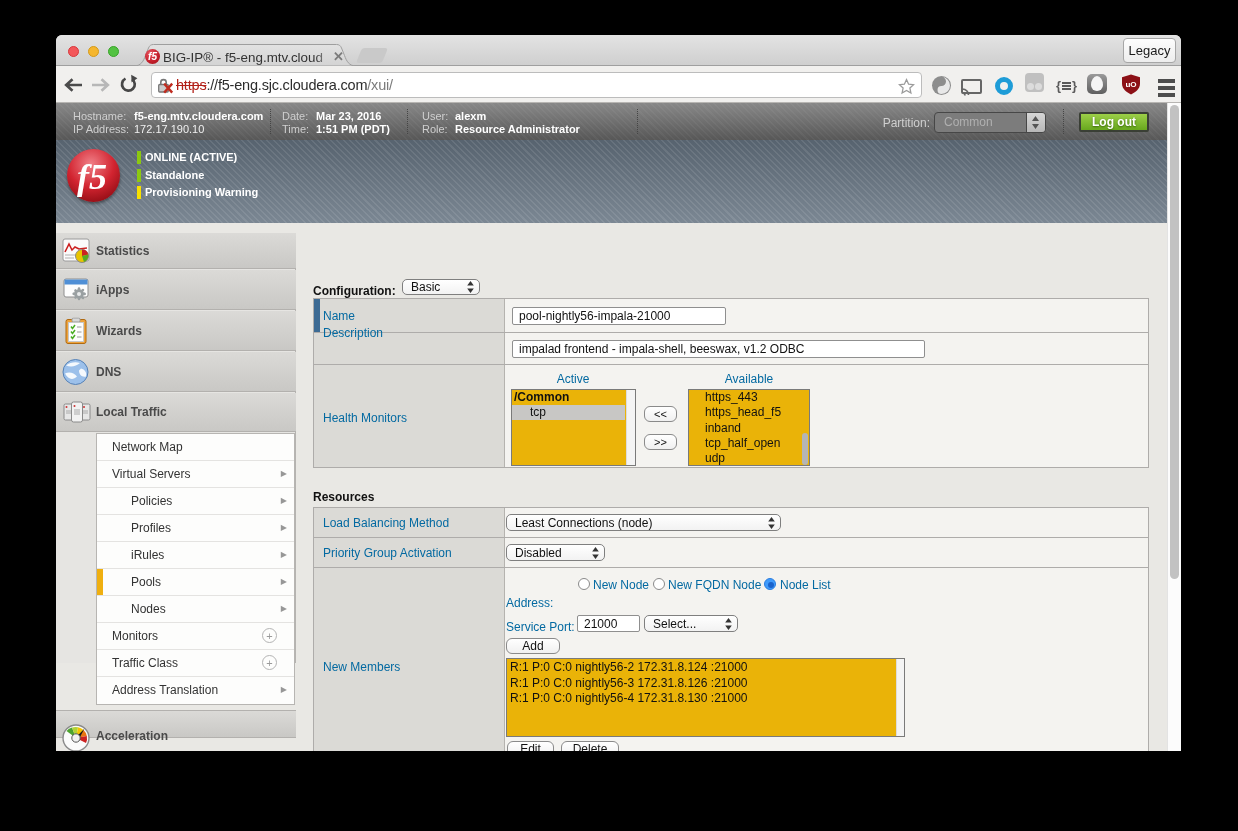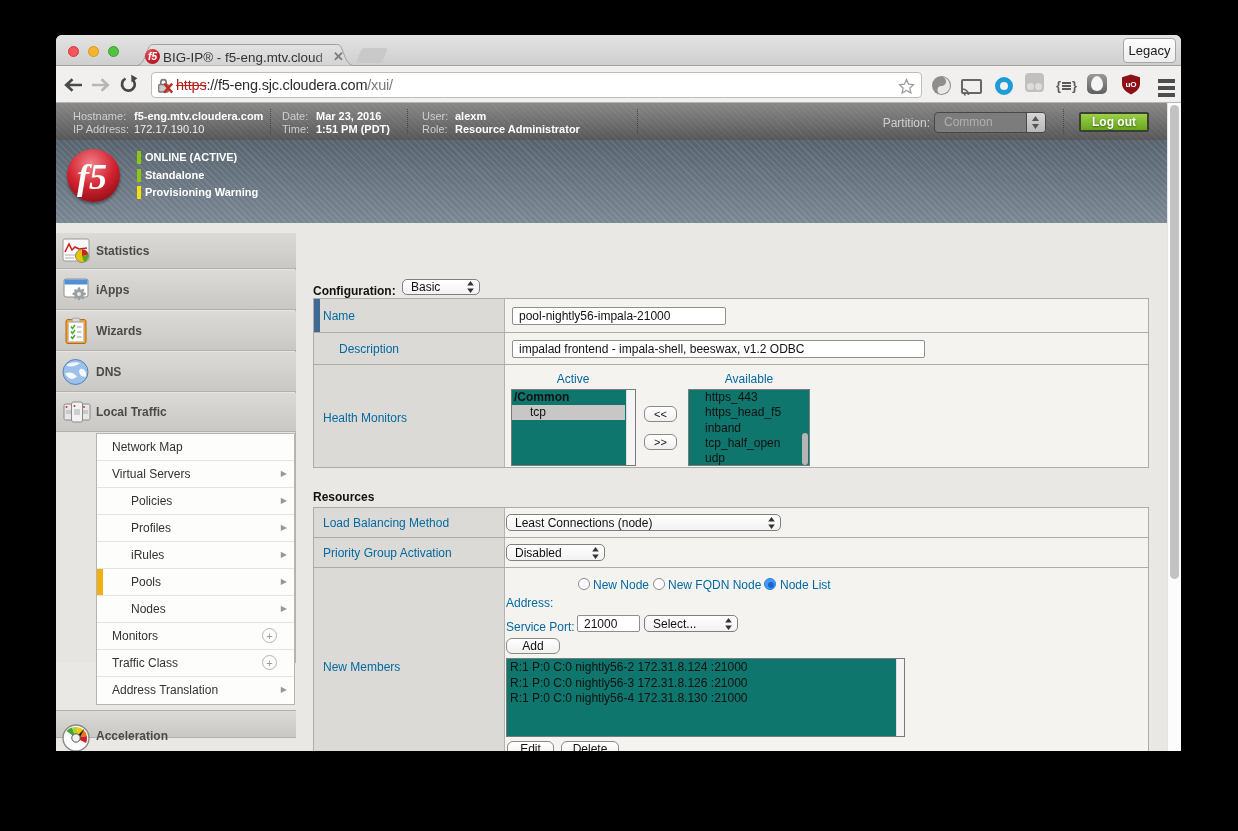--- a/index.html
+++ b/index.html
@@ -61,21 +61,21 @@
 #poolbar { position:absolute; left:0; top:0; width:6px; height:26px; background:#efaf10; }
 
 #contentbits { position:absolute; left:0; top:0; width:1111px; height:648px; }
 .abs { position:absolute; }
 .t12 { font-size:12px; color:#0369a1; }
 .b12 { font-size:12px; font-weight:bold; color:#111; }
 .inp { position:absolute; background:#fff; border:1px solid #8f8f8f; border-radius:2px; font-size:12px; color:#111; padding-left:6px; display:flex; align-items:center; }
 .sel { position:absolute; background:linear-gradient(#fff,#f2f2f2); border:1px solid #7f7f7f; border-radius:5px; font-size:12px; color:#111; padding-left:8px; display:flex; align-items:center; }
 .sel .ud { position:absolute; right:5px; top:50%; transform:translateY(-50%); width:7px; height:12px; }
 .btn { position:absolute; background:linear-gradient(#fff,#f0f0f0); border:1px solid #8a8a8a; border-radius:6px; font-size:12px; color:#111; text-align:center; }
-.lbox { position:absolute; background:#0f766e; border:1px solid #7a7a7a; font-size:12px; color:#111; }
+.lbox { position:absolute; background:#eab308; border:1px solid #7a7a7a; font-size:12px; color:#111; }
 .radio { position:absolute; width:12px; height:12px; border-radius:50%; background:#fff; border:1px solid #8a8a8a; }
 
 #scroll { position:absolute; left:1111px; top:0; width:14px; height:648px; background:#fcfcfc; border-left:1px solid #e3e3e3; }
 #thumb { position:absolute; left:2px; top:2px; width:9px; height:474px; background:#c2c2c2; border-radius:5px; }
 </style>
 </head>
 <body>
 <div id="win">
 
   <div id="tabbar">
@@ -285,21 +285,21 @@
       <div class="b12 abs" style="left:257px; top:181px;">Configuration:</div>
       <div class="sel" style="left:346px; top:176px; width:78px; height:16px;">Basic<svg class="ud" viewBox="0 0 7 12">
             <path d="M3.5 0 L6.8 4.5 H0.2 Z M3.5 12 L6.8 7.5 H0.2 Z" fill="#333"></path>
           </svg></div>
       <div id="tbl1" class="abs" style="left:257px; top:195px; width:836px; height:170px; border:1px solid #aeacaa; background:#f4f3f0;">
         <div class="abs" style="left:0; top:0; width:191px; height:100%; background:#dbdad6; border-right:1px solid #b5b3af;"></div>
         <div class="abs" style="left:0; top:33px; width:100%; height:1px; background:#aeacaa;"></div>
         <div class="abs" style="left:0; top:65px; width:100%; height:1px; background:#aeacaa;"></div>
         <div class="abs" style="left:0; top:0; width:6px; height:33px; background:#3d6b94;"></div>
         <div class="t12 abs" style="left:9px; top:10px;">Name</div>
-        <div class="t12 abs" style="left:9px; top:43px;margin-left:16px;">Description</div>
+        <div class="t12 abs" style="left:9px; top:27px;">Description</div>
         <div class="t12 abs" style="left:9px; top:112px;">Health Monitors</div>
         <div class="inp" style="left:198px; top:8px; width:214px; height:18px;">pool-nightly56-impala-21000</div>
         <div class="inp" style="left:198px; top:41px; width:413px; height:18px;">impalad frontend - impala-shell, beeswax, v1.2 ODBC</div>
         <div class="t12 abs" style="left:259px; top:73px; transform:translateX(-50%);">Active</div>
         <div class="t12 abs" style="left:435px; top:73px; transform:translateX(-50%);">Available</div>
         <div class="lbox" style="left:197px; top:90px; width:125px; height:77px;">
           <div style="font-weight:bold; padding-left:2px; line-height:15px;">/Common</div>
           <div style="background:#c8c7c5; width:113px; padding-left:18px; line-height:15px;">tcp</div>
           <div class="abs" style="right:0; top:0; width:9px; height:100%; background:#f4f4f4; border-left:1px solid #ddd;"></div>
         </div>

